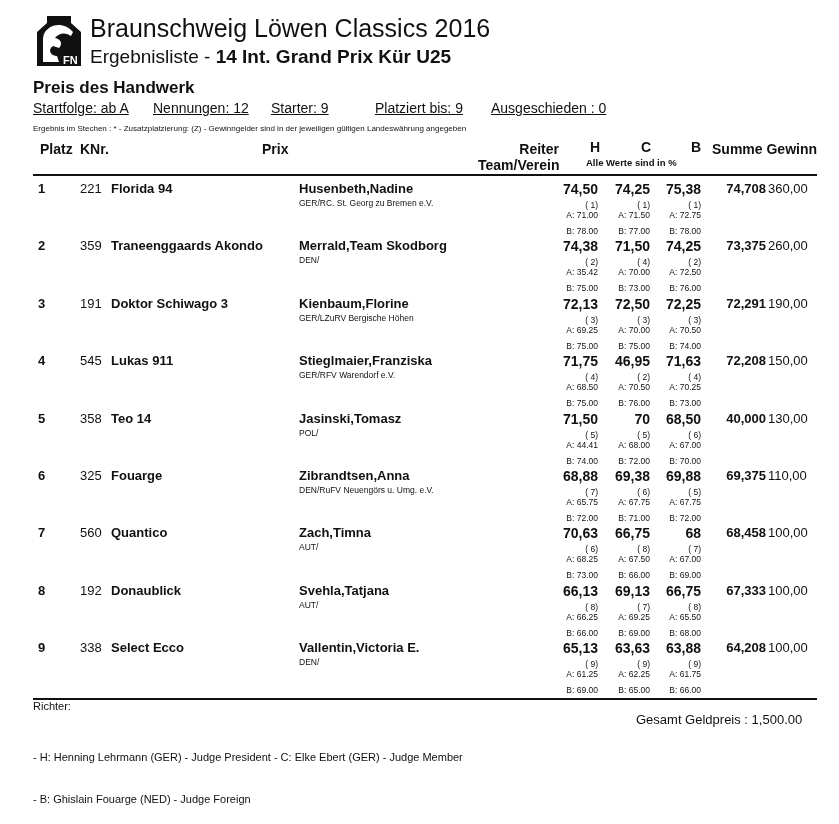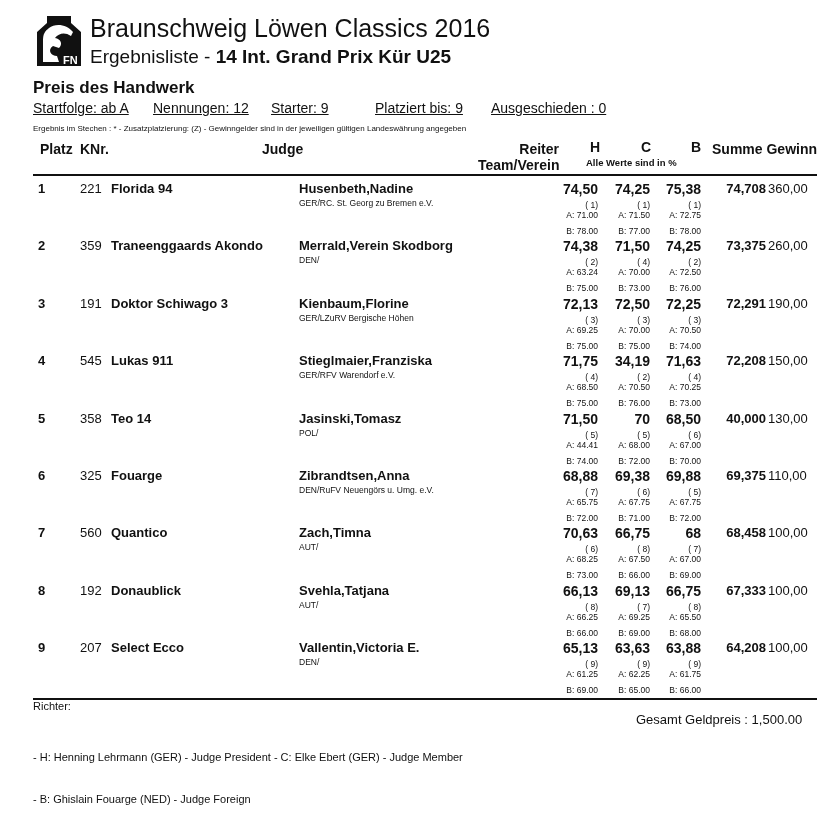--- a/index.html
+++ b/index.html
@@ -48,21 +48,21 @@
 <div class="abs stats" style="left:33px">Startfolge: ab A</div>
 <div class="abs stats" style="left:153px">Nennungen:  12</div>
 <div class="abs stats" style="left:271px">Starter:  9</div>
 <div class="abs stats" style="left:375px">Platziert bis:   9</div>
 <div class="abs stats" style="left:491px">Ausgeschieden :   0</div>
 
 <div class="abs note">Ergebnis im Stechen : * - Zusatzplatzierung: (Z) - Gewinngelder sind in der jeweiligen gültigen Landeswährung angegeben</div>
 
 <div class="abs hdr" style="left:40px;top:141px">Platz</div>
 <div class="abs hdr" style="left:80px;top:141px">KNr.</div>
-<div class="abs hdr" style="left:262px;top:141px">Judge</div>
+<div class="abs hdr" style="left:262px;top:141px">Prix</div>
 <div class="abs hdr" style="left:440px;top:141px;width:119px;text-align:right">Reiter</div>
 <div class="abs hdr" style="left:478px;top:157px;width:81px;">Team/Verein</div>
 <div class="abs hdr" style="left:590px;top:139px">H</div>
 <div class="abs hdr" style="left:641px;top:139px">C</div>
 <div class="abs hdr" style="left:691px;top:139px">B</div>
 <div class="abs hdr-small" style="left:586px;top:157px">Alle Werte sind in %</div>
 <div class="abs hdr" style="left:712px;top:141px">Summe Gewinn</div>
 
 <div class="rule" style="top:174px;height:2px"></div>
 
@@ -85,25 +85,25 @@
       <div class="abs sub" style="left:641px;top:19px">( 1)</div>
       <div class="abs sub" style="left:641px;top:29px">A: 72.75</div>
       <div class="abs sub" style="left:641px;top:45px">B: 78.00</div>
       <div class="abs total">74,708</div>
       <div class="abs money">360,00</div>
     </div>
     <div class="row" style="top: 238.4px;">
       <div class="abs c-platz">2</div>
       <div class="abs c-knr">359</div>
       <div class="abs c-horse">Traneenggaards Akondo</div>
-      <div class="abs c-rider">Merrald,Verein Skodborg</div>
+      <div class="abs c-rider">Merrald,Team Skodborg</div>
       <div class="abs c-club">DEN/</div>
       <div class="abs score" style="left:538px">74,38</div>
       <div class="abs sub" style="left:538px;top:19px">( 2)</div>
-      <div class="abs sub" style="left:538px;top:29px">A: 63.24</div>
+      <div class="abs sub" style="left:538px;top:29px">A: 35.42</div>
       <div class="abs sub" style="left:538px;top:45px">B: 75.00</div>
       <div class="abs score" style="left:590px">71,50</div>
       <div class="abs sub" style="left:590px;top:19px">( 4)</div>
       <div class="abs sub" style="left:590px;top:29px">A: 70.00</div>
       <div class="abs sub" style="left:590px;top:45px">B: 73.00</div>
       <div class="abs score" style="left:641px">74,25</div>
       <div class="abs sub" style="left:641px;top:19px">( 2)</div>
       <div class="abs sub" style="left:641px;top:29px">A: 72.50</div>
       <div class="abs sub" style="left:641px;top:45px">B: 76.00</div>
       <div class="abs total">73,375</div>
@@ -133,21 +133,21 @@
     <div class="row" style="top: 353.2px;">
       <div class="abs c-platz">4</div>
       <div class="abs c-knr">545</div>
       <div class="abs c-horse">Lukas 911</div>
       <div class="abs c-rider">Stieglmaier,Franziska</div>
       <div class="abs c-club">GER/RFV Warendorf e.V.</div>
       <div class="abs score" style="left:538px">71,75</div>
       <div class="abs sub" style="left:538px;top:19px">( 4)</div>
       <div class="abs sub" style="left:538px;top:29px">A: 68.50</div>
       <div class="abs sub" style="left:538px;top:45px">B: 75.00</div>
-      <div class="abs score" style="left:590px">34,19</div>
+      <div class="abs score" style="left:590px">46,95</div>
       <div class="abs sub" style="left:590px;top:19px">( 2)</div>
       <div class="abs sub" style="left:590px;top:29px">A: 70.50</div>
       <div class="abs sub" style="left:590px;top:45px">B: 76.00</div>
       <div class="abs score" style="left:641px">71,63</div>
       <div class="abs sub" style="left:641px;top:19px">( 4)</div>
       <div class="abs sub" style="left:641px;top:29px">A: 70.25</div>
       <div class="abs sub" style="left:641px;top:45px">B: 73.00</div>
       <div class="abs total">72,208</div>
       <div class="abs money">150,00</div>
     </div>
@@ -230,21 +230,21 @@
       <div class="abs sub" style="left:590px;top:45px">B: 69.00</div>
       <div class="abs score" style="left:641px">66,75</div>
       <div class="abs sub" style="left:641px;top:19px">( 8)</div>
       <div class="abs sub" style="left:641px;top:29px">A: 65.50</div>
       <div class="abs sub" style="left:641px;top:45px">B: 68.00</div>
       <div class="abs total">67,333</div>
       <div class="abs money">100,00</div>
     </div>
     <div class="row" style="top: 640.2px;">
       <div class="abs c-platz">9</div>
-      <div class="abs c-knr">207</div>
+      <div class="abs c-knr">338</div>
       <div class="abs c-horse">Select Ecco</div>
       <div class="abs c-rider">Vallentin,Victoria E.</div>
       <div class="abs c-club">DEN/</div>
       <div class="abs score" style="left:538px">65,13</div>
       <div class="abs sub" style="left:538px;top:19px">( 9)</div>
       <div class="abs sub" style="left:538px;top:29px">A: 61.25</div>
       <div class="abs sub" style="left:538px;top:45px">B: 69.00</div>
       <div class="abs score" style="left:590px">63,63</div>
       <div class="abs sub" style="left:590px;top:19px">( 9)</div>
       <div class="abs sub" style="left:590px;top:29px">A: 62.25</div>

